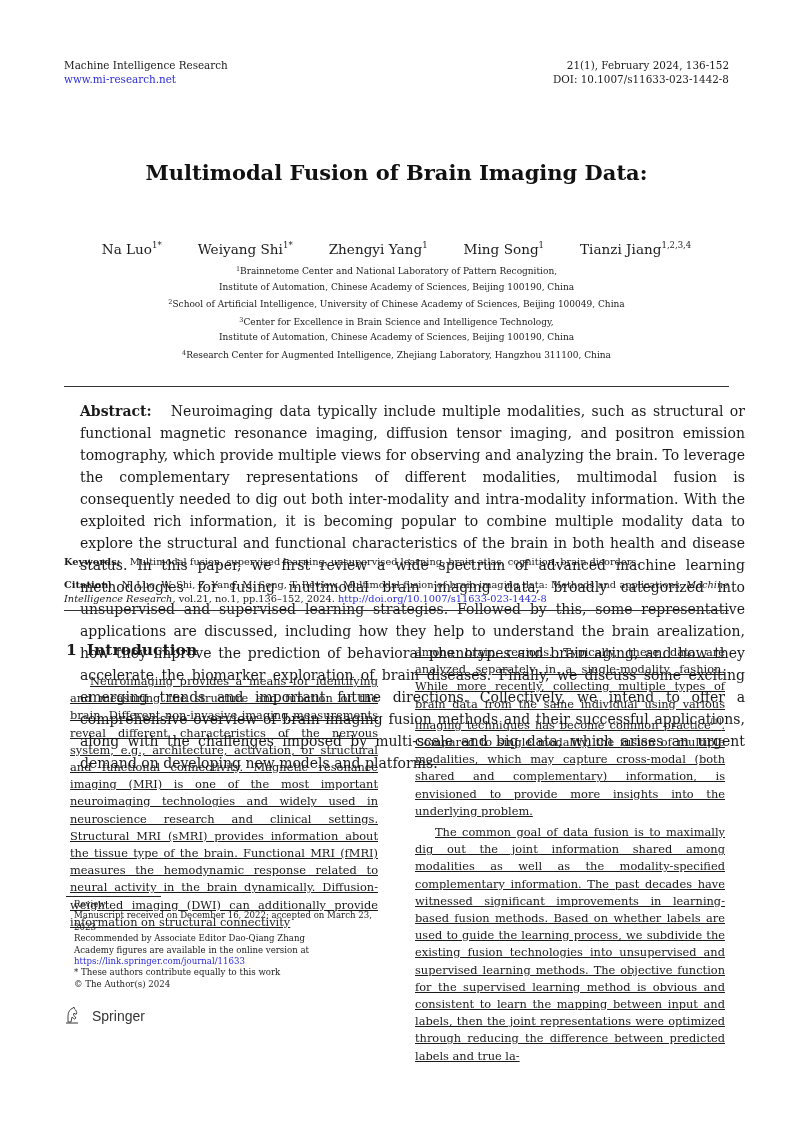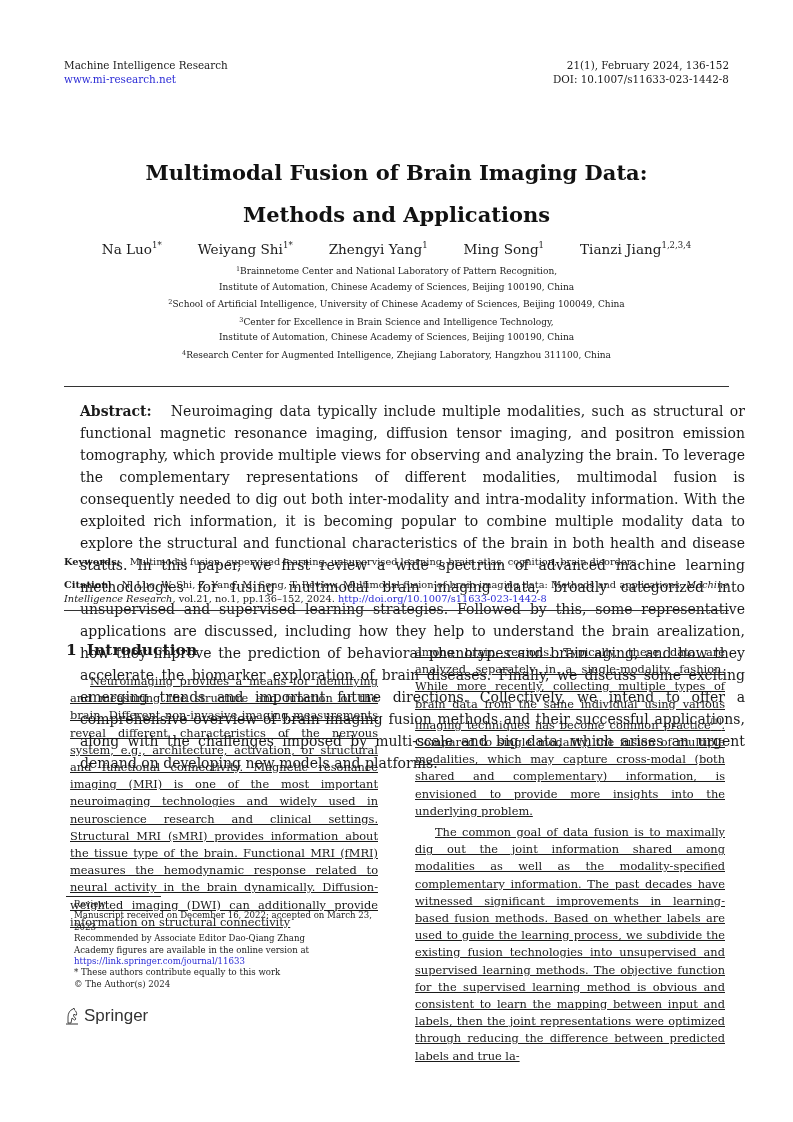--- a/index.html
+++ b/index.html
@@ -38,39 +38,38 @@
   .sec-title .num { margin-right: 10px; }
   .col { font-size: 11.4px; line-height: 17.2px; text-align: justify; }
   .col-left { left: 66px; width: 316px; top: 669px; }
   .col-right { left: 411px; width: 318px; top: 640px; }
   .col p { margin: 4px; text-indent: 0; text-decoration: underline; }
   .col p.indent { text-indent: 20px; }
   .col sup { font-size: 7.5px; vertical-align: 5px; }
   .fn-rule { left: 66px; top: 896px; width: 95px; height: 1px; background: #222; }
   .footnotes { left: 66px; width: 316px; top: 899px; font-size: 8.6px; line-height: 11.4px; }
   .footnotes div { padding-left: 8px; }
-  .springer { left: 64px; top: 1006px; display: flex; align-items: center; gap: 4px;
-    font-family: "Liberation Sans", sans-serif; font-size: 17px; color: #333; }
+  .springer { left: 64px; top: 1006px; display: flex; align-items: flex-end; gap: 12px;
+    font-family: "Liberation Sans", sans-serif; font-size: 14px; color: #333; }
   .springer svg { width: 16px; height: 18px; }
 </style>
 </head>
 <body>
 
 <div class="abs hdr hdr-left">
   <div>Machine Intelligence Research</div>
   <div class="link">www.mi-research.net</div>
 </div>
 <div class="abs hdr hdr-right">
   <div>21(1), February 2024, 136-152</div>
   <div>DOI: 10.1007/s11633-023-1442-8</div>
 </div>
 
 <div class="abs title">
   <div>Multimodal Fusion of Brain Imaging Data:</div>
-  <div>Methods and Applications</div>
 </div>
 
 <div class="abs authors">
   <span><span>Na Luo</span><sup>1*</sup></span>
   <span><span>Weiyang Shi</span><sup>1*</sup></span>
   <span><span>Zhengyi Yang</span><sup>1</sup></span>
   <span><span>Ming Song</span><sup>1</sup></span>
   <span><span>Tianzi Jiang</span><sup>1,2,3,4</sup></span>
 </div>
 

